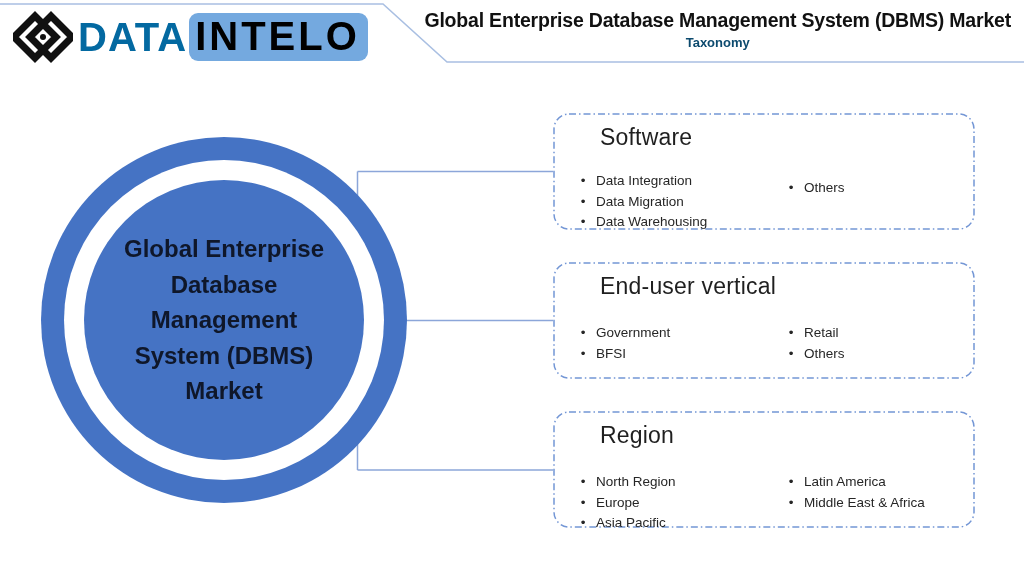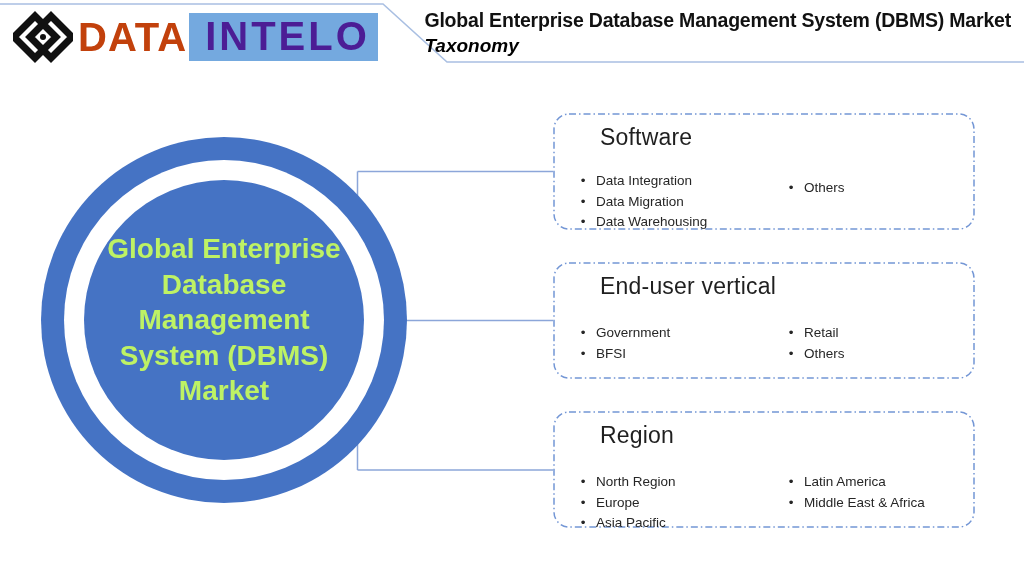--- a/index.html
+++ b/index.html
@@ -15,46 +15,46 @@
   
   .header-border-svg {
     position: absolute; left: 0; top: 0; width: 1024px; height: 72px; z-index: 0;
   }
   .logo {
     position: absolute; left: 13px; top: 9px; height: 56px;
     display: flex; align-items: center; z-index: 2;
   }
   .logo-icon-svg { width: 60px; height: 52px; display: block; }
   .logo-data {
-    font-size: 40px; font-weight: 800; color: #c2410c;
+    font-size: 40px; font-weight: 800; color: #0369a1;
     letter-spacing: 1px; margin-left: 5px; line-height: 1;
   }
   .logo-intelo {
-    font-size: 40px; font-weight: 800; color: #4c1d95; background: #74A9DF;
-    letter-spacing: 3px; line-height: 1; padding: 3px 8px 5px 16px; margin-left: 2px;
+    font-size: 40px; font-weight: 800; color: #000000; background: #74A9DF;
+    letter-spacing: 3px; line-height: 1; padding: 3px 8px 5px 6px; margin-left: 2px; border-radius: 9px;
   }
-  .title-block { position: absolute; right: 13px; top: 9px; text-align: left; z-index: 2; }
+  .title-block { position: absolute; right: 13px; top: 9px; text-align: center; z-index: 2; }
   .page-title { font-size: 19.5px; font-weight: bold; color: #111111; letter-spacing: -0.2px; }
-  .page-subtitle { font-size: 19px; font-weight: bold; color: #000000; margin-top: 3px; font-style: italic; }
+  .page-subtitle { font-size: 13px; font-weight: bold; color: #0c4a6e; margin-top: 3px; }
 
   
   .connectors-svg { position: absolute; left: 0; top: 0; width: 1024px; height: 576px; z-index: 1; }
 
   
   .hub {
     position: absolute; left: 41px; top: 137px; width: 366px; height: 366px;
     border-radius: 50%; background: #4573C4; z-index: 2;
   }
   .hub-white { position: absolute; inset: 23px; border-radius: 50%; background: #ffffff; }
   .hub-inner {
     position: absolute; inset: 20px; border-radius: 50%; background: #4573C4;
     display: flex; flex-direction: column; align-items: center; justify-content: center;
   }
   .hub-line {
-    color: #bef264; font-size: 28px; font-weight: bold; line-height: 35.5px;
+    color: #0f172a; font-size: 24px; font-weight: bold; line-height: 35.5px;
     text-align: center; white-space: nowrap;
   }
 
   
   .box { position: absolute; left: 553px; width: 422px; height: 117px; z-index: 3; }
   .box-software  { top: 113px; }
   .box-enduser   { top: 262px; }
   .box-region    { top: 411px; }
   .box-border-svg { position: absolute; inset: 0; width: 100%; height: 100%; }
   .box-title {

